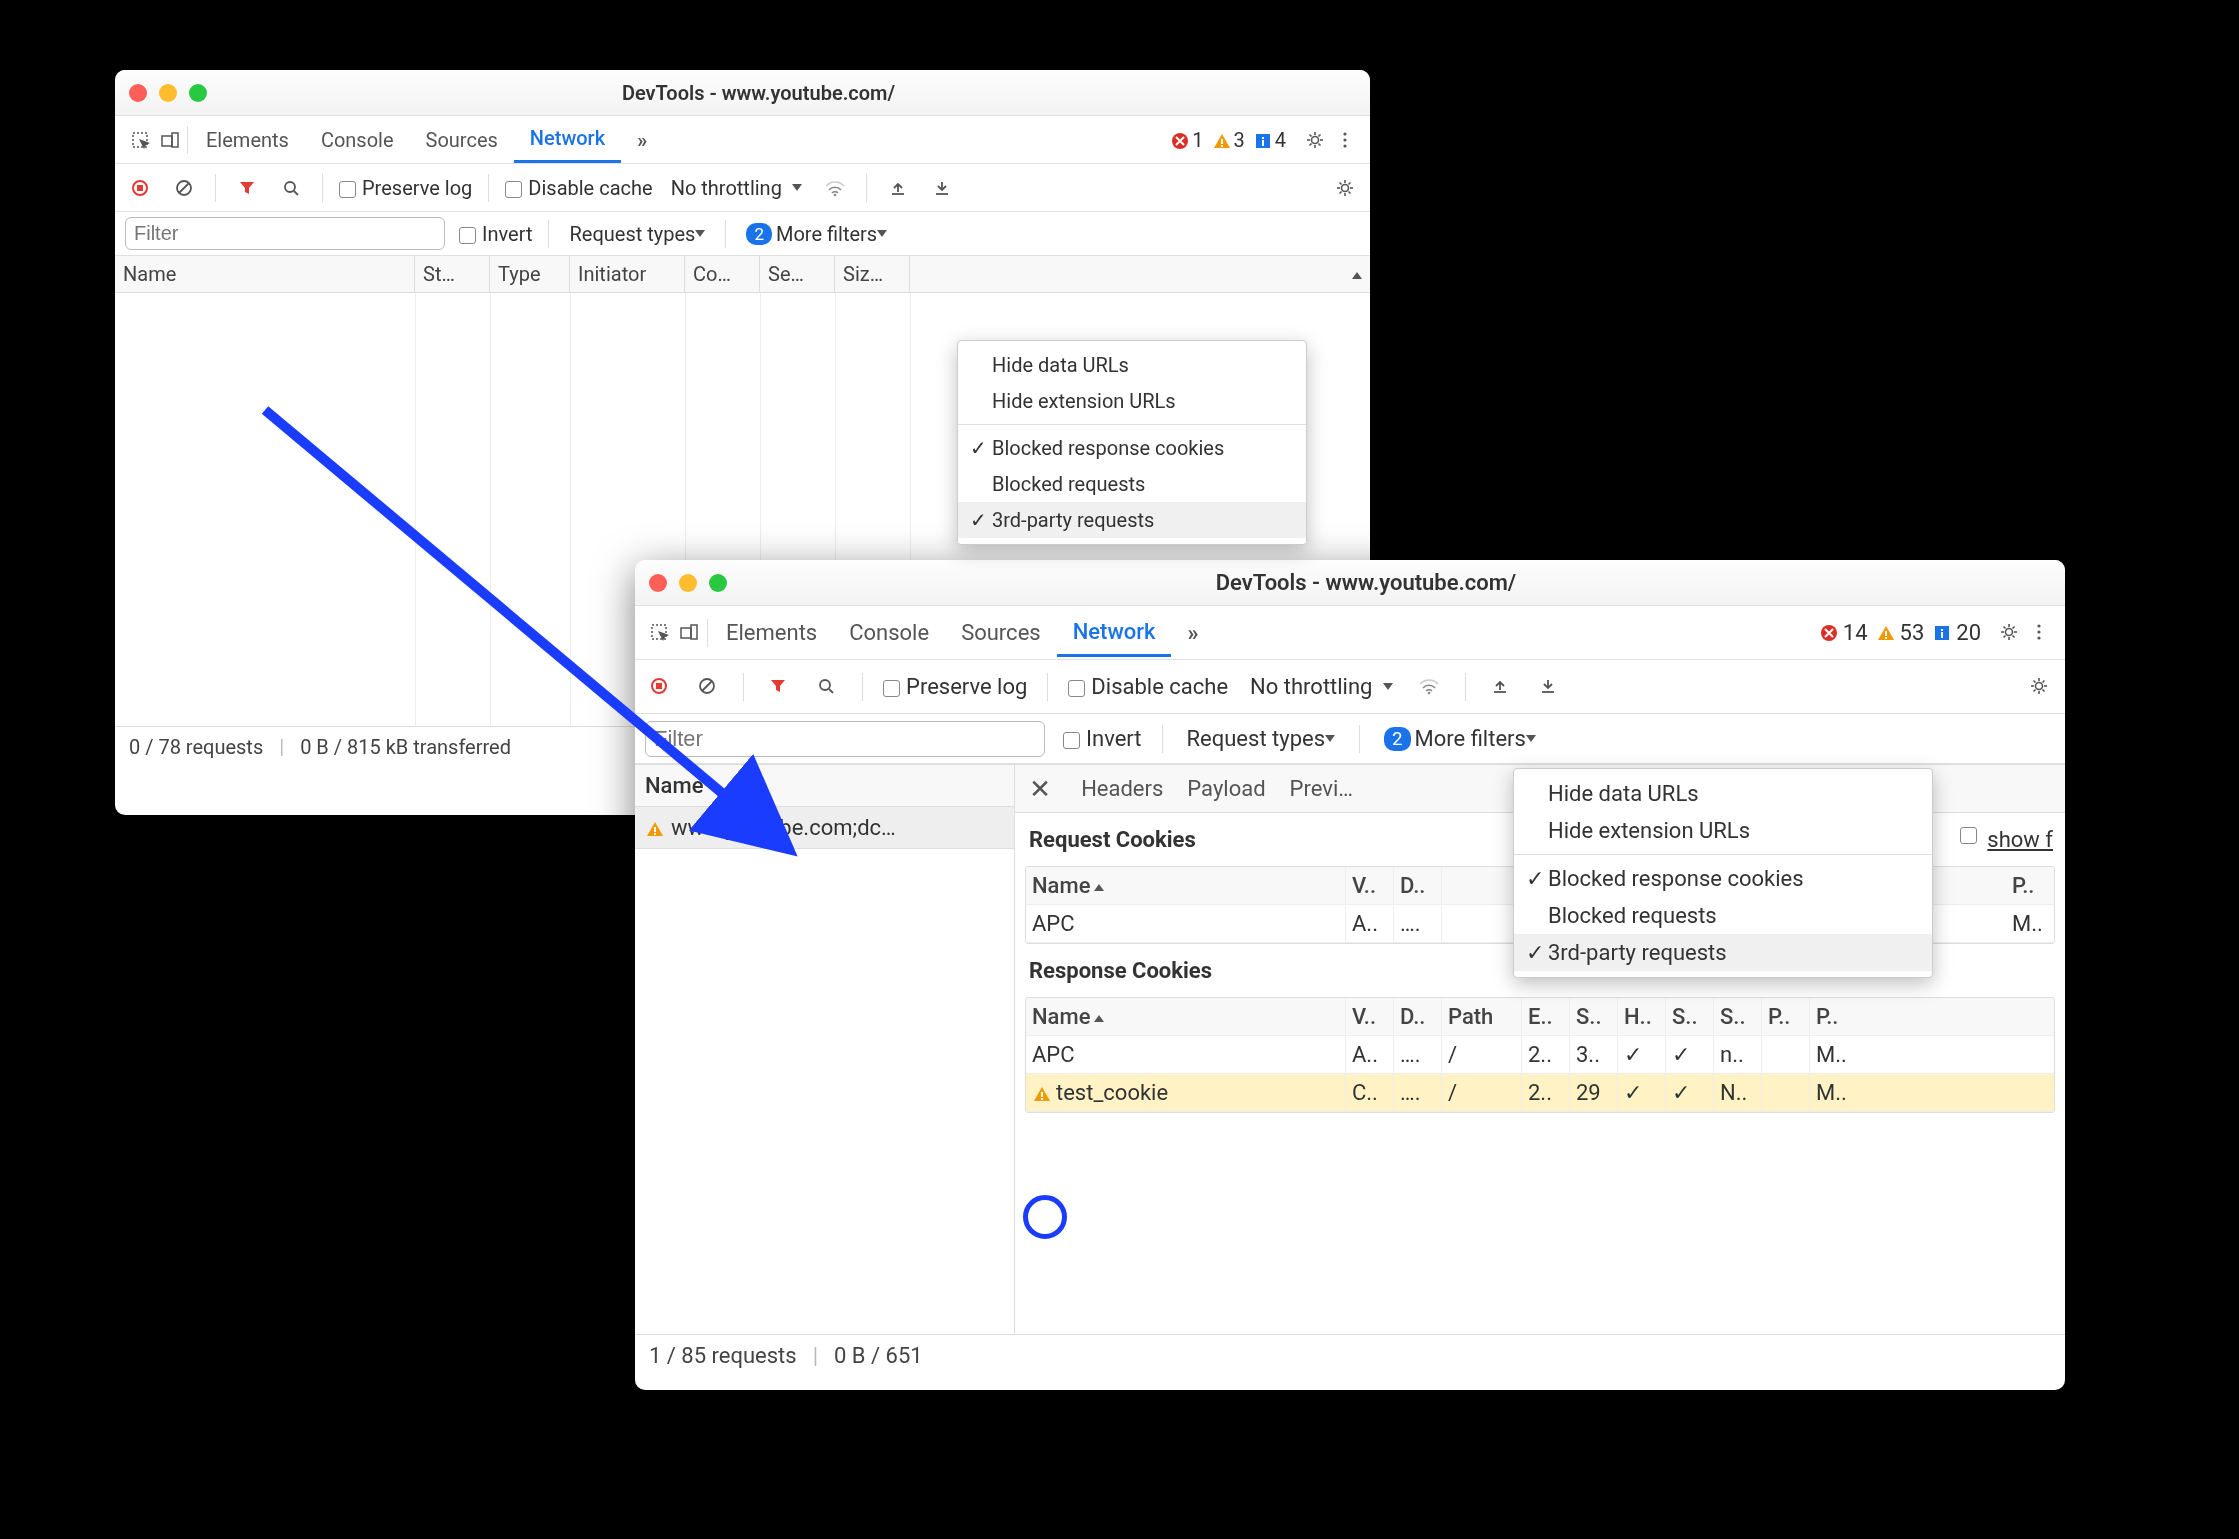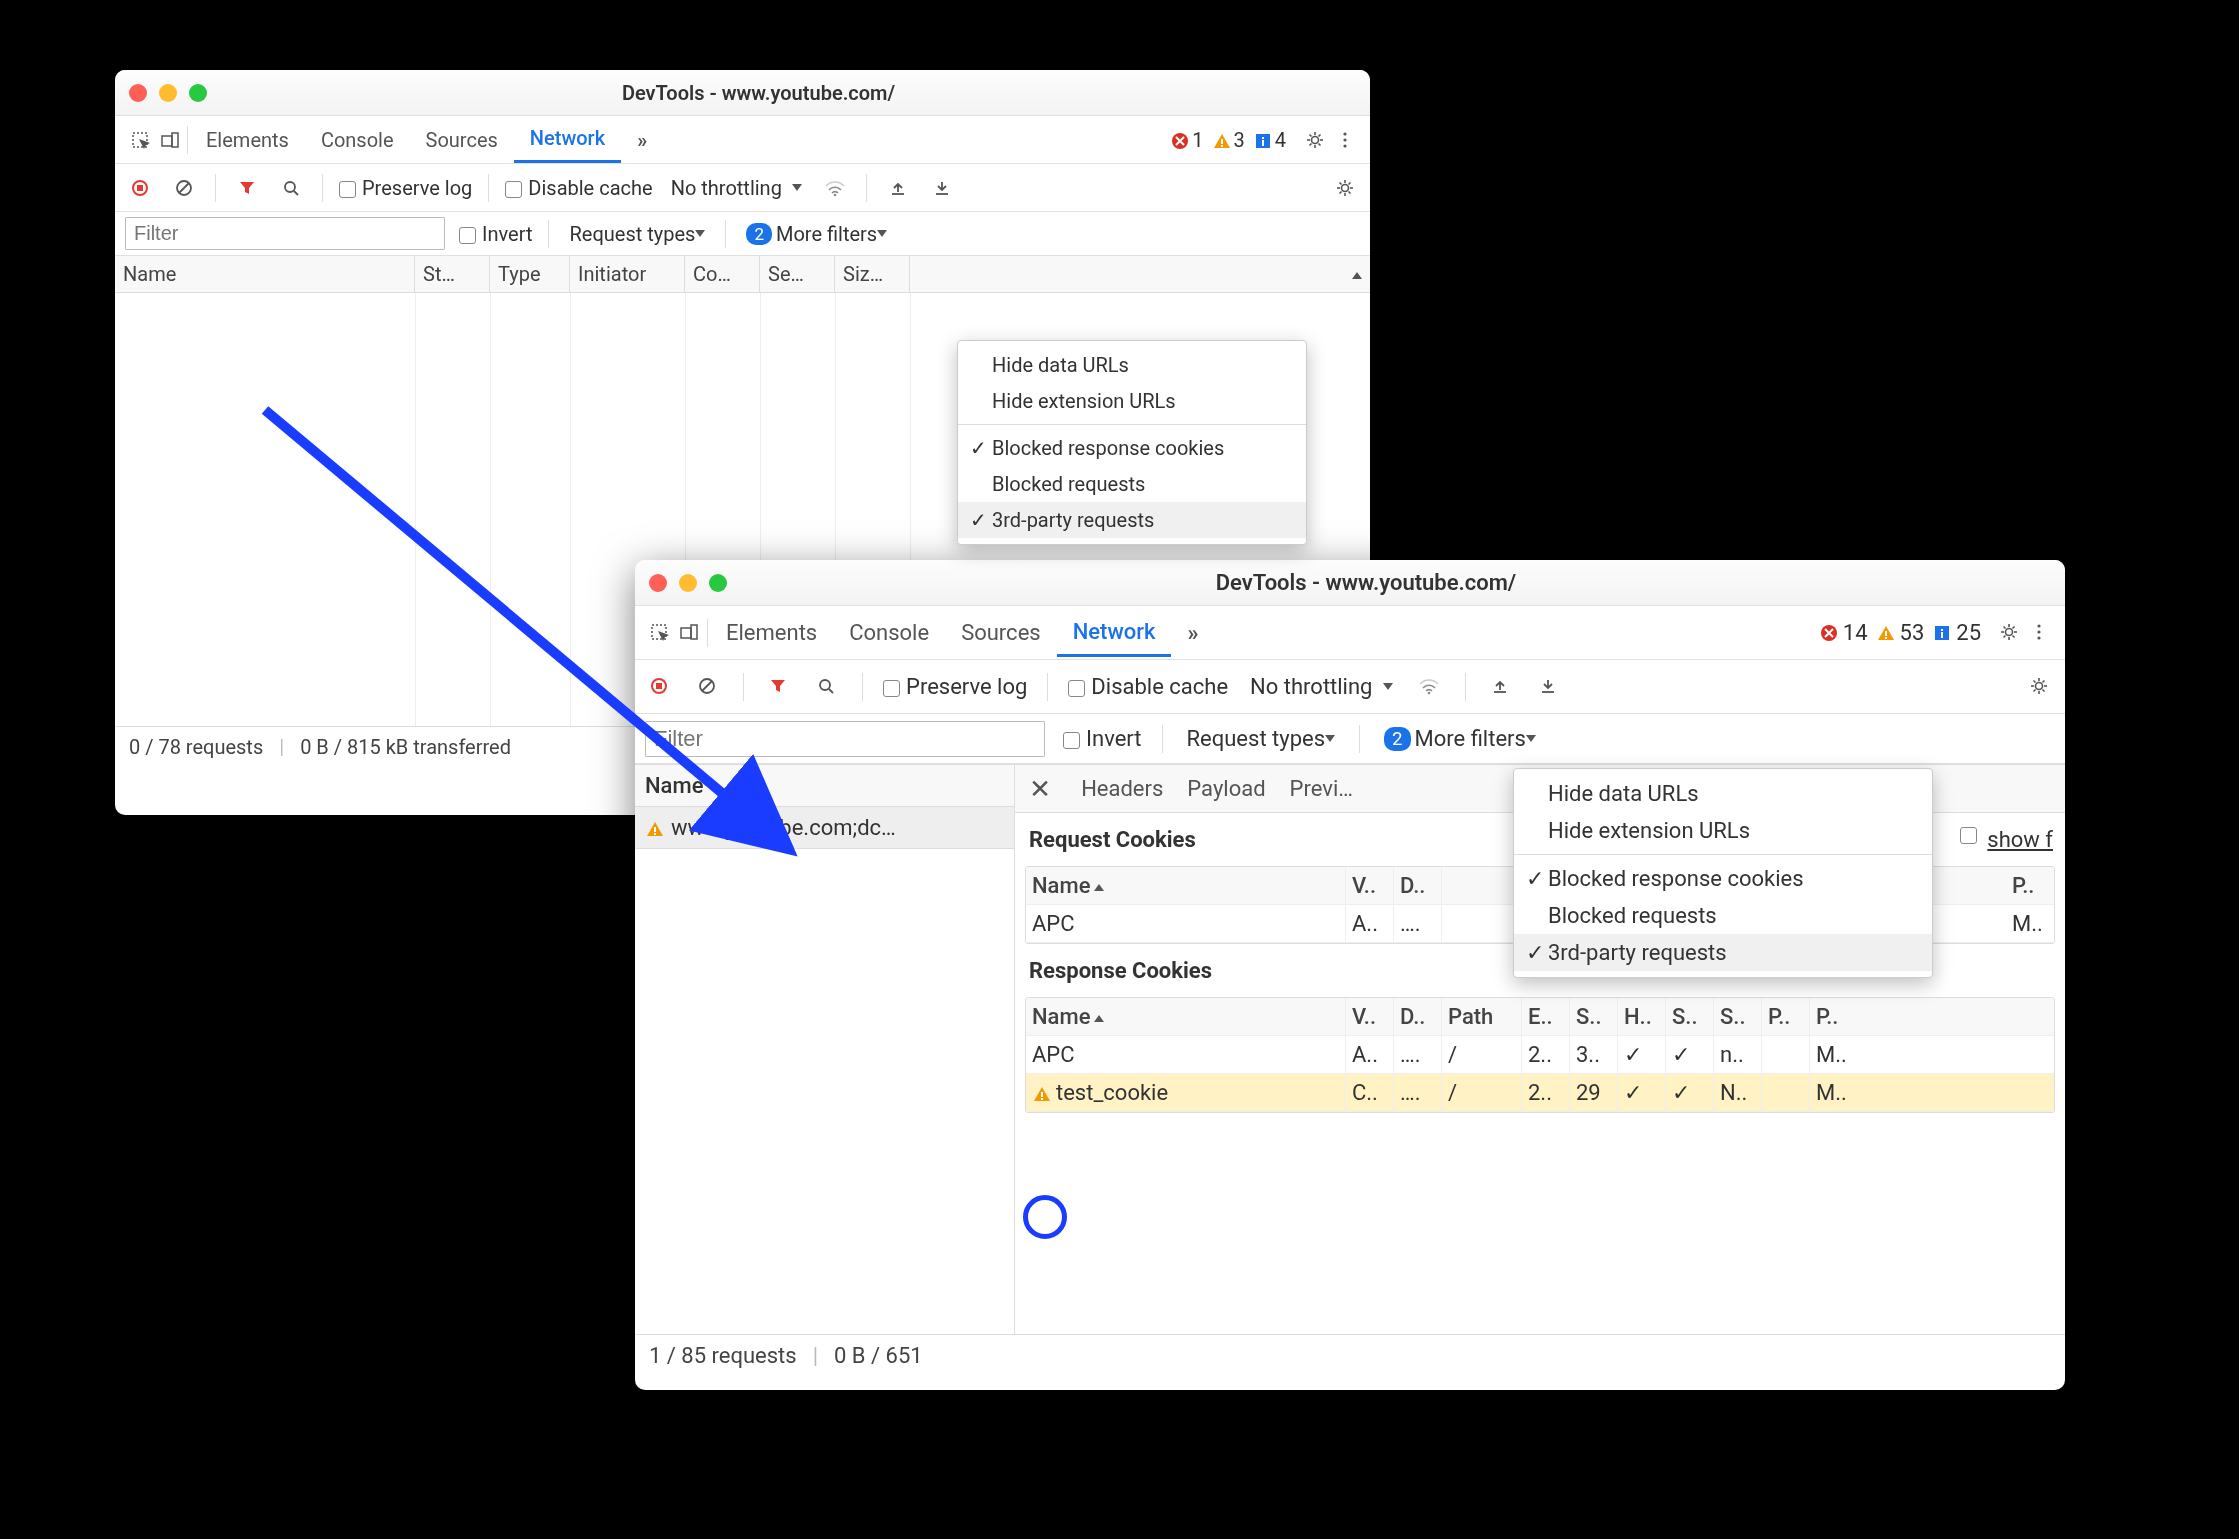--- a/index.html
+++ b/index.html
@@ -44,21 +44,21 @@
   .filter-row { height: 44px; gap: 14px; }
   .ico-btn { display:flex; align-items:center; justify-content:center; width:30px; height:30px; cursor:pointer; background:none; border:none; }
   .sep { width:1px; background:#ddd; height:28px; margin:0 2px; }
   .tab-item { padding: 10px 16px; cursor:pointer; color:#555; }
   .tab-active { color:#1a73e8; border-bottom: 3px solid #1a73e8; font-weight: 500; }
   .spacer { flex:1; }
   .issue-pill { display:flex; align-items:center; gap:4px; padding:0 4px; }
   .checkbox { width:17px; height:17px; border:1.5px solid #888; border-radius:3px; display:inline-block; vertical-align:middle; margin-right:6px; background:#fff; }
   .dropdown-label { display:flex; align-items:center; cursor:pointer; padding:2px 4px; }
   .arrow-down { display:inline-block; width:0; height:0; border-left:5px solid transparent; border-right:5px solid transparent; border-top:7px solid #555; }
-  .filter-input { border:1px solid #bbb; border-radius:1px; padding:4px 8px; width:320px; color:#888; background:#fff; font-size:inherit; }
+  .filter-input { border:1px solid #bbb; border-radius:6px; padding:4px 8px; width:320px; color:#888; background:#fff; font-size:inherit; }
   .badge { background:#1a73e8; color:#fff; border-radius:10px; padding:1px 8px; font-size:0.85em; margin-right:4px; }
   .filter-popup {
     position:absolute; background:#fff; border:1px solid #ccc; border-radius:4px;
     box-shadow: 0 6px 20px rgba(0,0,0,0.25); z-index:5; padding:6px 0;
   }
   .popup-item { padding:6px 12px 6px 34px; position:relative; cursor:pointer; white-space:nowrap; }
   .popup-item.hovered { background:#f0f0f0; }
   .popup-check::before { content:"✓"; position:absolute; left:12px; }
   .popup-divider { height:1px; background:#ddd; margin:5px 0; }
   
@@ -370,21 +370,21 @@
     <div class="issue-pill">
         <svg width="20" height="20">
           <use href="#ico-warn"></use>
         </svg>
         <span>53</span>
       </div>
     <div class="issue-pill">
         <svg width="20" height="20">
           <use href="#ico-info"></use>
         </svg>
-        <span>25</span>
+        <span>20</span>
       </div>
     <button class="ico-btn" style="margin-left:10px">
         <svg width="22" height="22">
           <use href="#ico-gear"></use>
         </svg>
       </button>
     <button class="ico-btn">
         <svg width="22" height="22">
           <use href="#ico-more"></use>
         </svg>

